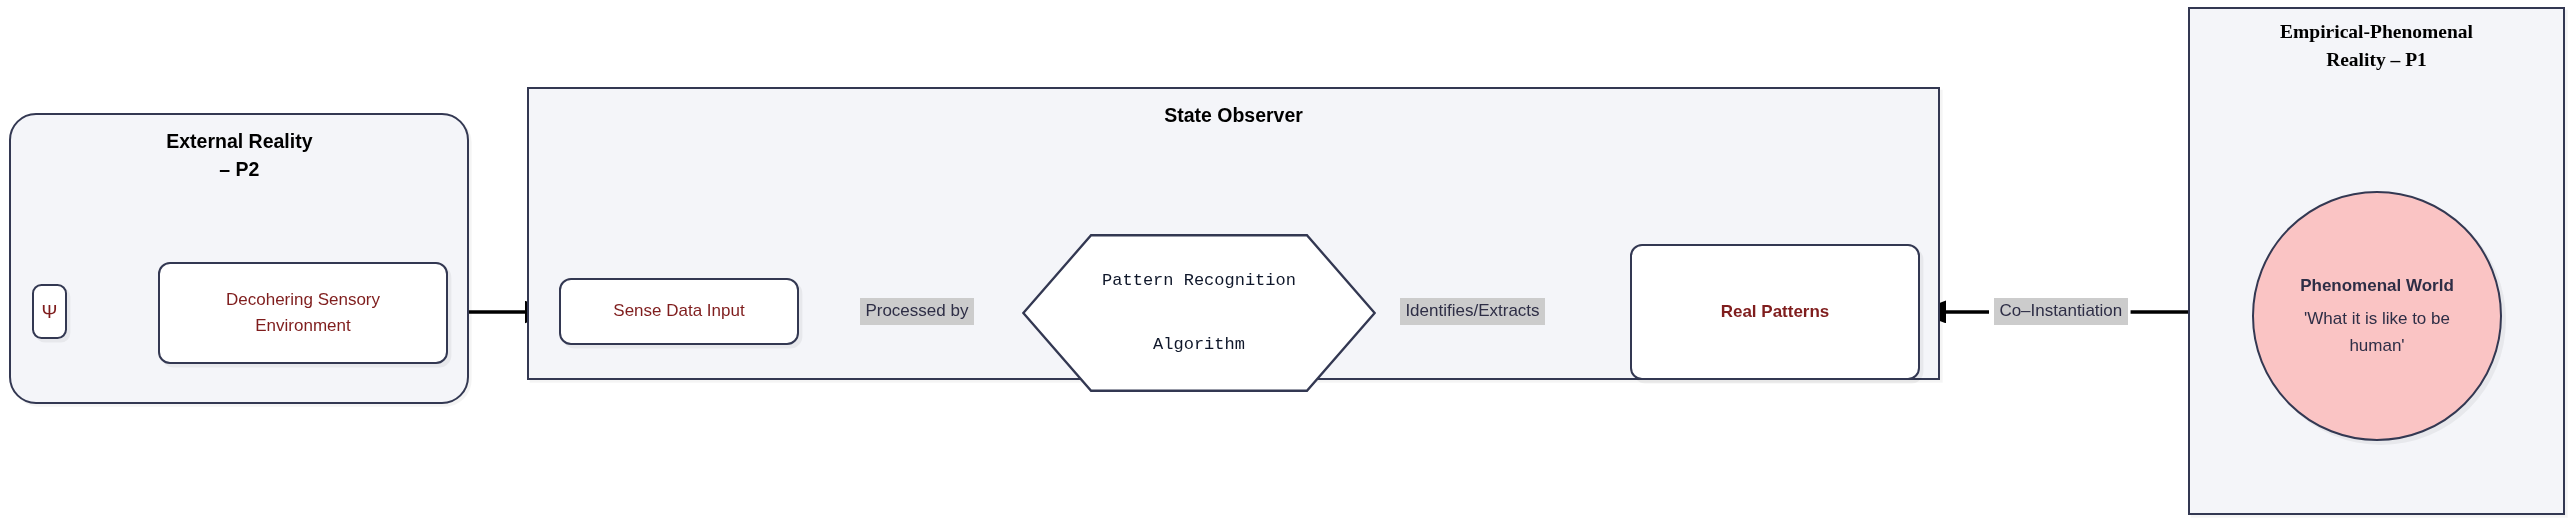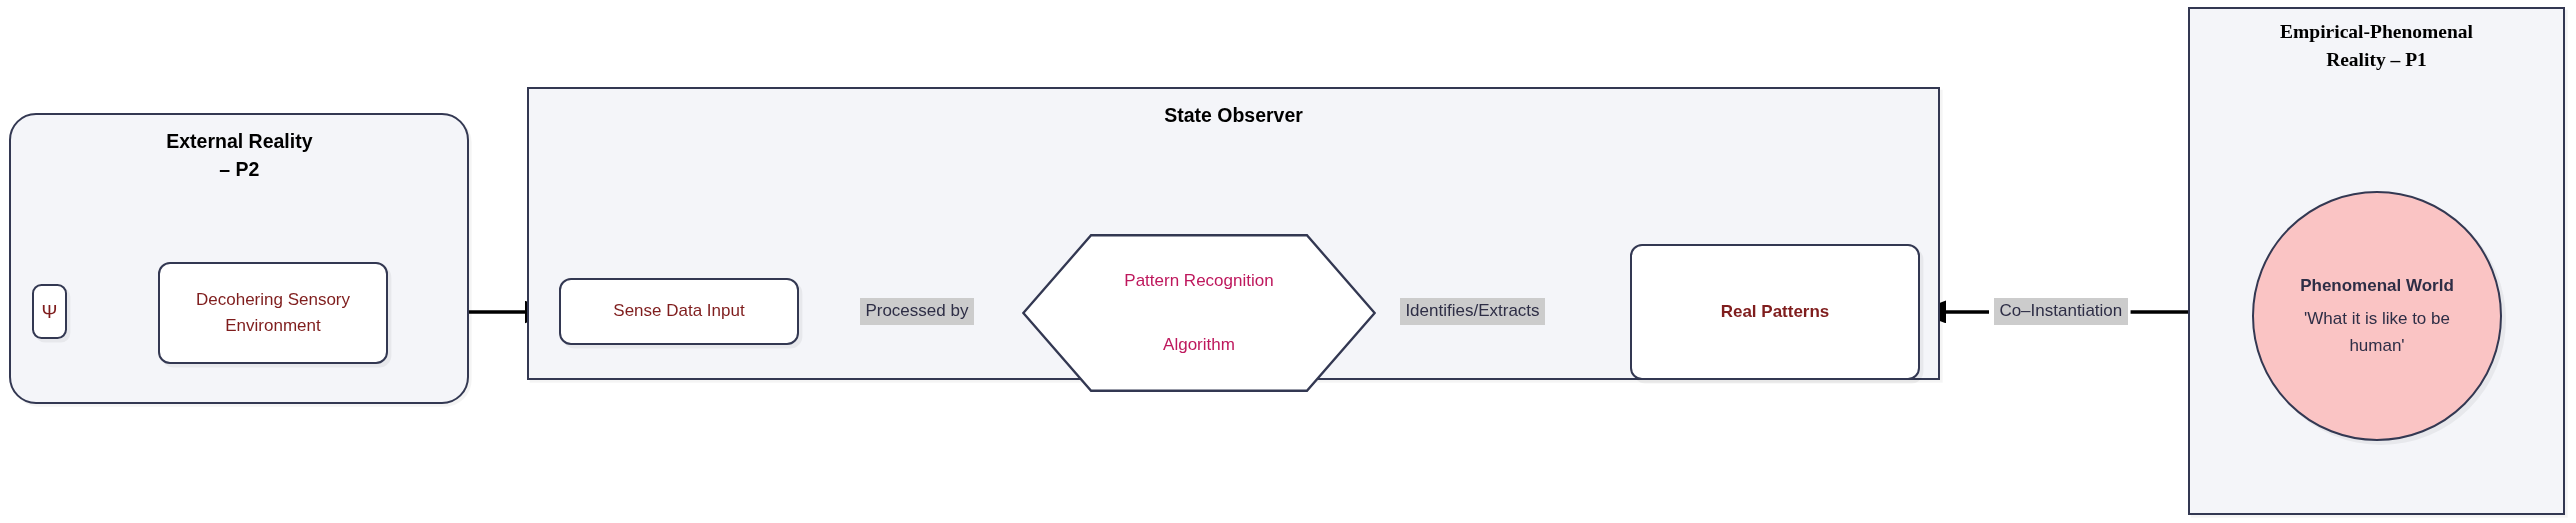--- a/index.html
+++ b/index.html
@@ -47,33 +47,33 @@
     color:#7f1d1d;
     font-size:17px;
     line-height:1.55;
     box-shadow:3.4px 3.4px 0 rgba(0,0,0,.05);
   }
   .node.rounded{border-radius:12px;}
   .node .ttl{display:block;font-weight:bold;}
   .node .sub{display:block;}
 
   #node-psi{left:32px;top:284px;width:35px;height:55px;border-radius:9.4px;font-size:19px;}
-  #node-decohering{left:158px;top:262px;width:230px;height:102px;}
+  #node-decohering{left:158px;top:262px;width:290px;height:102px;}
   #node-sense{left:559px;top:278px;width:240px;height:67px;}
   #node-realpatterns{left:1630px;top:244px;width:290px;height:136px;}
 
   
   #node-hex{
     position:absolute;left:1022px;top:233px;width:354px;height:160px;
   }
   #node-hex svg{position:absolute;left:0;top:0;overflow:visible;}
   #node-hex .hex-label{
     position:absolute;left:0;top:0;width:354px;height:160px;
     display:flex;align-items:center;justify-content:center;
-    text-align:center;font-size:17px;line-height:1.9;color:#be185d;
+    text-align:center;font-size:17px;line-height:1.9;color:#0f172a;font-family:Liberation Mono, monospace;
   }
 
   
   #node-phenomenal{
     position:absolute;left:2252px;top:191px;width:250px;height:250px;
     border-radius:50%;
     background:#fac4c4;
     border:2px solid #333852;
     box-sizing:border-box;
     display:flex;flex-direction:column;align-items:center;justify-content:center;

